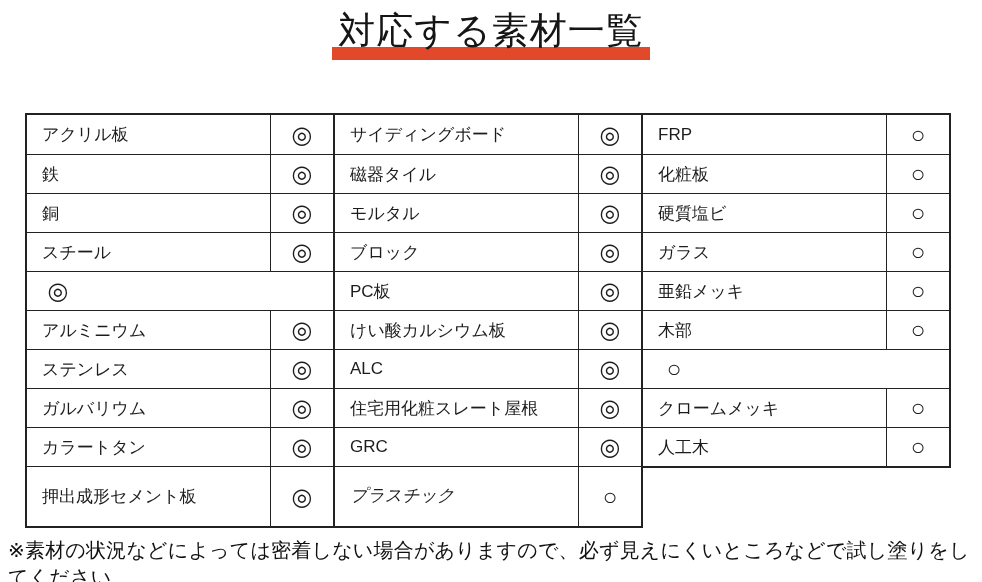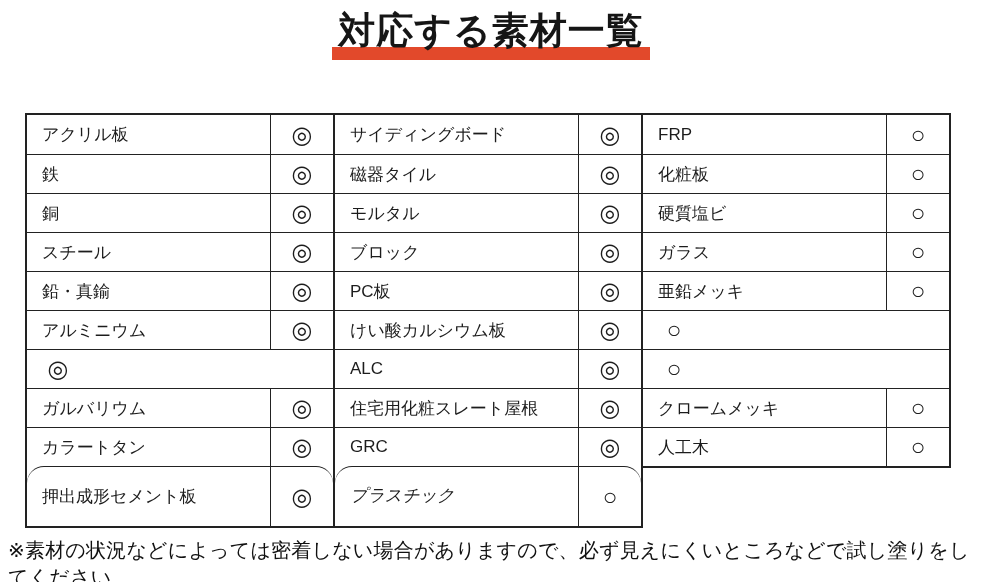--- a/index.html
+++ b/index.html
@@ -21,21 +21,21 @@
     position: absolute;
     top: 4px;
     left: 0;
     width: 100%;
     text-align: center;
   }
   .title {
     position: relative;
     display: inline-block;
     font-size: 37px;
-    font-weight: 700;
+    font-weight: 400;
     letter-spacing: 1px;
     color: #151515;
     padding: 2px 4px 6px 4px;
   }
   .title-bar {
     position: absolute;
     left: -2px;
     right: -2px;
     bottom: 2px;
     height: 13px;
@@ -56,21 +56,21 @@
     width: 310px;
     border: 2px solid #222222;
     background: #ffffff;
   }
   .col-group + .col-group { margin-left: -2px; }
   .row {
     display: flex;
     height: 39px;
   }
   .row + .row { border-top: 1.5px solid #222222; }
-  .row.tall { height: 60px; border-radius: 17px; }
+  .row.tall { height: 60px; }
   .cell {
     display: flex;
     align-items: center;
   }
   .cell.name {
     flex: 1;
     padding-left: 15px;
     padding-right: 4px;
     border-right: 1px solid #222222;
     font-size: 17px;
@@ -126,28 +126,28 @@
       </div>
       <div class="row">
         <div class="cell name">銅</div>
         <div class="cell mark">◎</div>
       </div>
       <div class="row">
         <div class="cell name">スチール</div>
         <div class="cell mark">◎</div>
       </div>
       <div class="row">
-        <div class="cell name">鉛・真鍮</div>
         <div class="cell mark">◎</div>
       </div>
       <div class="row">
         <div class="cell name">アルミニウム</div>
         <div class="cell mark">◎</div>
       </div>
       <div class="row">
+        <div class="cell name">ステンレス</div>
         <div class="cell mark">◎</div>
       </div>
       <div class="row">
         <div class="cell name">ガルバリウム</div>
         <div class="cell mark">◎</div>
       </div>
       <div class="row">
         <div class="cell name">カラートタン</div>
         <div class="cell mark">◎</div>
       </div>
@@ -219,20 +219,21 @@
       </div>
       <div class="row">
         <div class="cell name">ガラス</div>
         <div class="cell mark">○</div>
       </div>
       <div class="row">
         <div class="cell name">亜鉛メッキ</div>
         <div class="cell mark">○</div>
       </div>
       <div class="row">
+        <div class="cell name">木部</div>
         <div class="cell mark">○</div>
       </div>
       <div class="row">
         <div class="cell mark">○</div>
       </div>
       <div class="row">
         <div class="cell name">クロームメッキ</div>
         <div class="cell mark">○</div>
       </div>
       <div class="row">

